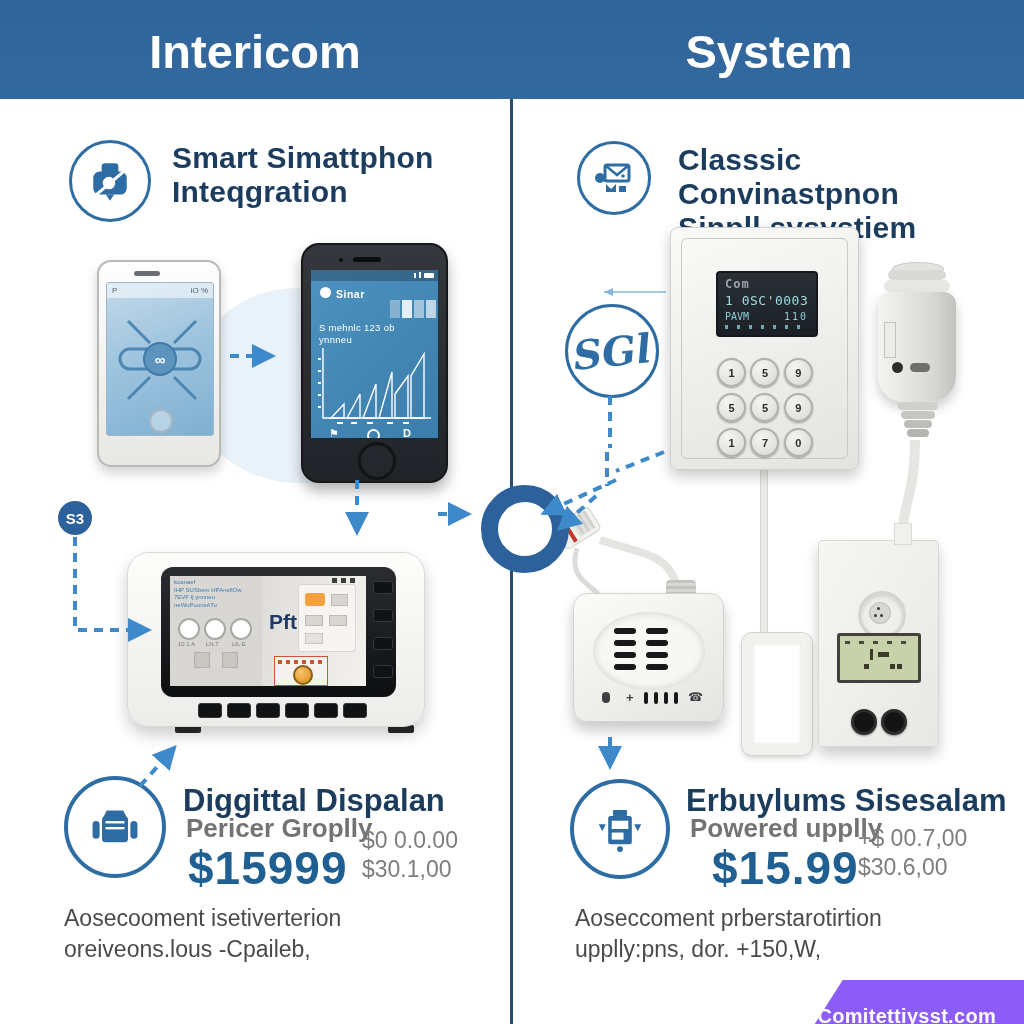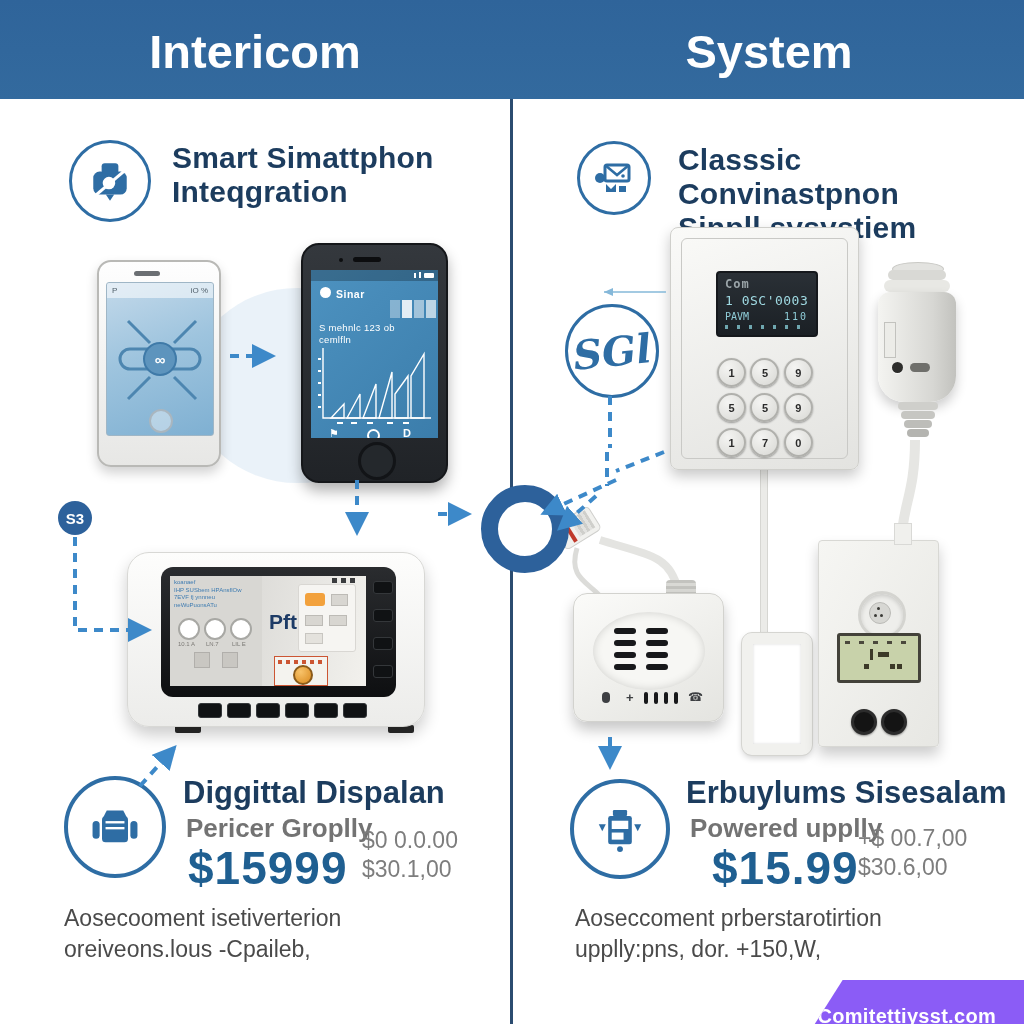--- a/index.html
+++ b/index.html
@@ -2,21 +2,21 @@
 <html><head>
 <meta charset="utf-8">
 <style>
   html,body{margin:0;padding:0;}
   body{width:1024px;height:1024px;overflow:hidden;background:#ffffff;
        font-family:"Liberation Sans","DejaVu Sans",sans-serif;}
   #canvas{position:relative;width:1024px;height:856px;background:#ffffff;}
   .abs{position:absolute;}
   .circle-icon{border:4px solid #2e6da4;border-radius:50%;display:flex;align-items:center;justify-content:center;background:#fff;}
   .feat-title{font-weight:700;color:#1c3c5e;font-size:30px;line-height:34px;letter-spacing:.2px;}
-  .price-title{font-weight:700;color:#1c3c5e;font-size:31px;}
+  .price-title{font-weight:700;color:#1c3c5e;font-size:31px;margin-top:8px;}
   .price-sub{font-weight:600;color:#737373;font-size:26px;}
   .price-big{font-weight:800;color:#1f5f91;font-size:46px;letter-spacing:1px;}
   .price-alt{color:#7d7d7d;font-size:23px;line-height:29px;}
   .note{color:#4a4a4a;font-size:23px;line-height:31px;}
   .lcd-mono{font-family:"DejaVu Sans Mono",monospace;}
   .kbtn{width:25px;height:25px;border-radius:50%;background:radial-gradient(circle at 35% 30%,#f4f4f2,#d8d8d4);
         border:2px solid #b0b0ac;box-shadow:0 1px 2px rgba(0,0,0,.35);display:flex;align-items:center;justify-content:center;
         font-size:11px;font-weight:700;color:#2b2b2b;}
   .slot{position:absolute;background:#17181a;border-radius:3px;}
   .bezel-btn{position:absolute;background:#101214;border:1px solid #34373a;border-radius:3px;}
@@ -84,21 +84,21 @@
       </div>
       <div class="abs" style="left:9px;top:17px;width:11px;height:11px;border-radius:50%;background:#fff;"></div>
       <div class="abs" style="left:25px;top:18px;font-size:10.5px;color:#fff;font-weight:700;letter-spacing:.5px;">Sinar</div>
       <div class="abs" style="left:79px;top:30px;width:46px;height:18px;">
         <div class="abs" style="left:0;top:0;width:10px;height:18px;background:rgba(255,255,255,.35);"></div>
         <div class="abs" style="left:12px;top:0;width:10px;height:18px;background:rgba(255,255,255,.85);"></div>
         <div class="abs" style="left:24px;top:0;width:10px;height:18px;background:rgba(255,255,255,.5);"></div>
         <div class="abs" style="left:36px;top:0;width:10px;height:18px;background:rgba(255,255,255,.65);"></div>
       </div>
       <div class="abs" style="left:8px;top:52px;font-size:9.5px;color:#ffffff;letter-spacing:.3px;">S mehnlc 123 ob</div>
-      <div class="abs" style="left:8px;top:64px;font-size:9.5px;color:#ffffff;letter-spacing:.3px;">cemlfln</div>
+      <div class="abs" style="left:8px;top:64px;font-size:9.5px;color:#ffffff;letter-spacing:.3px;">ynnneu</div>
       <svg class="abs" style="left:0;top:72px;" width="127" height="86" viewBox="0 0 127 86">
         <g stroke="#ffffff" stroke-width="1.4" fill="none">
           <path d="M12,6 V76 H120"></path>
           <path d="M20,76 L33,76 L33,62 Z"></path>
           <path d="M36,76 L49,76 L49,52 Z"></path>
           <path d="M52,76 L65,76 L65,42 Z"></path>
           <path d="M68,76 L81,76 L81,30 Z"></path>
           <path d="M84,76 L97,76 L97,34 L84,52 Z"></path>
           <path d="M100,76 L113,76 L113,12 L100,34 Z"></path>
         </g>

